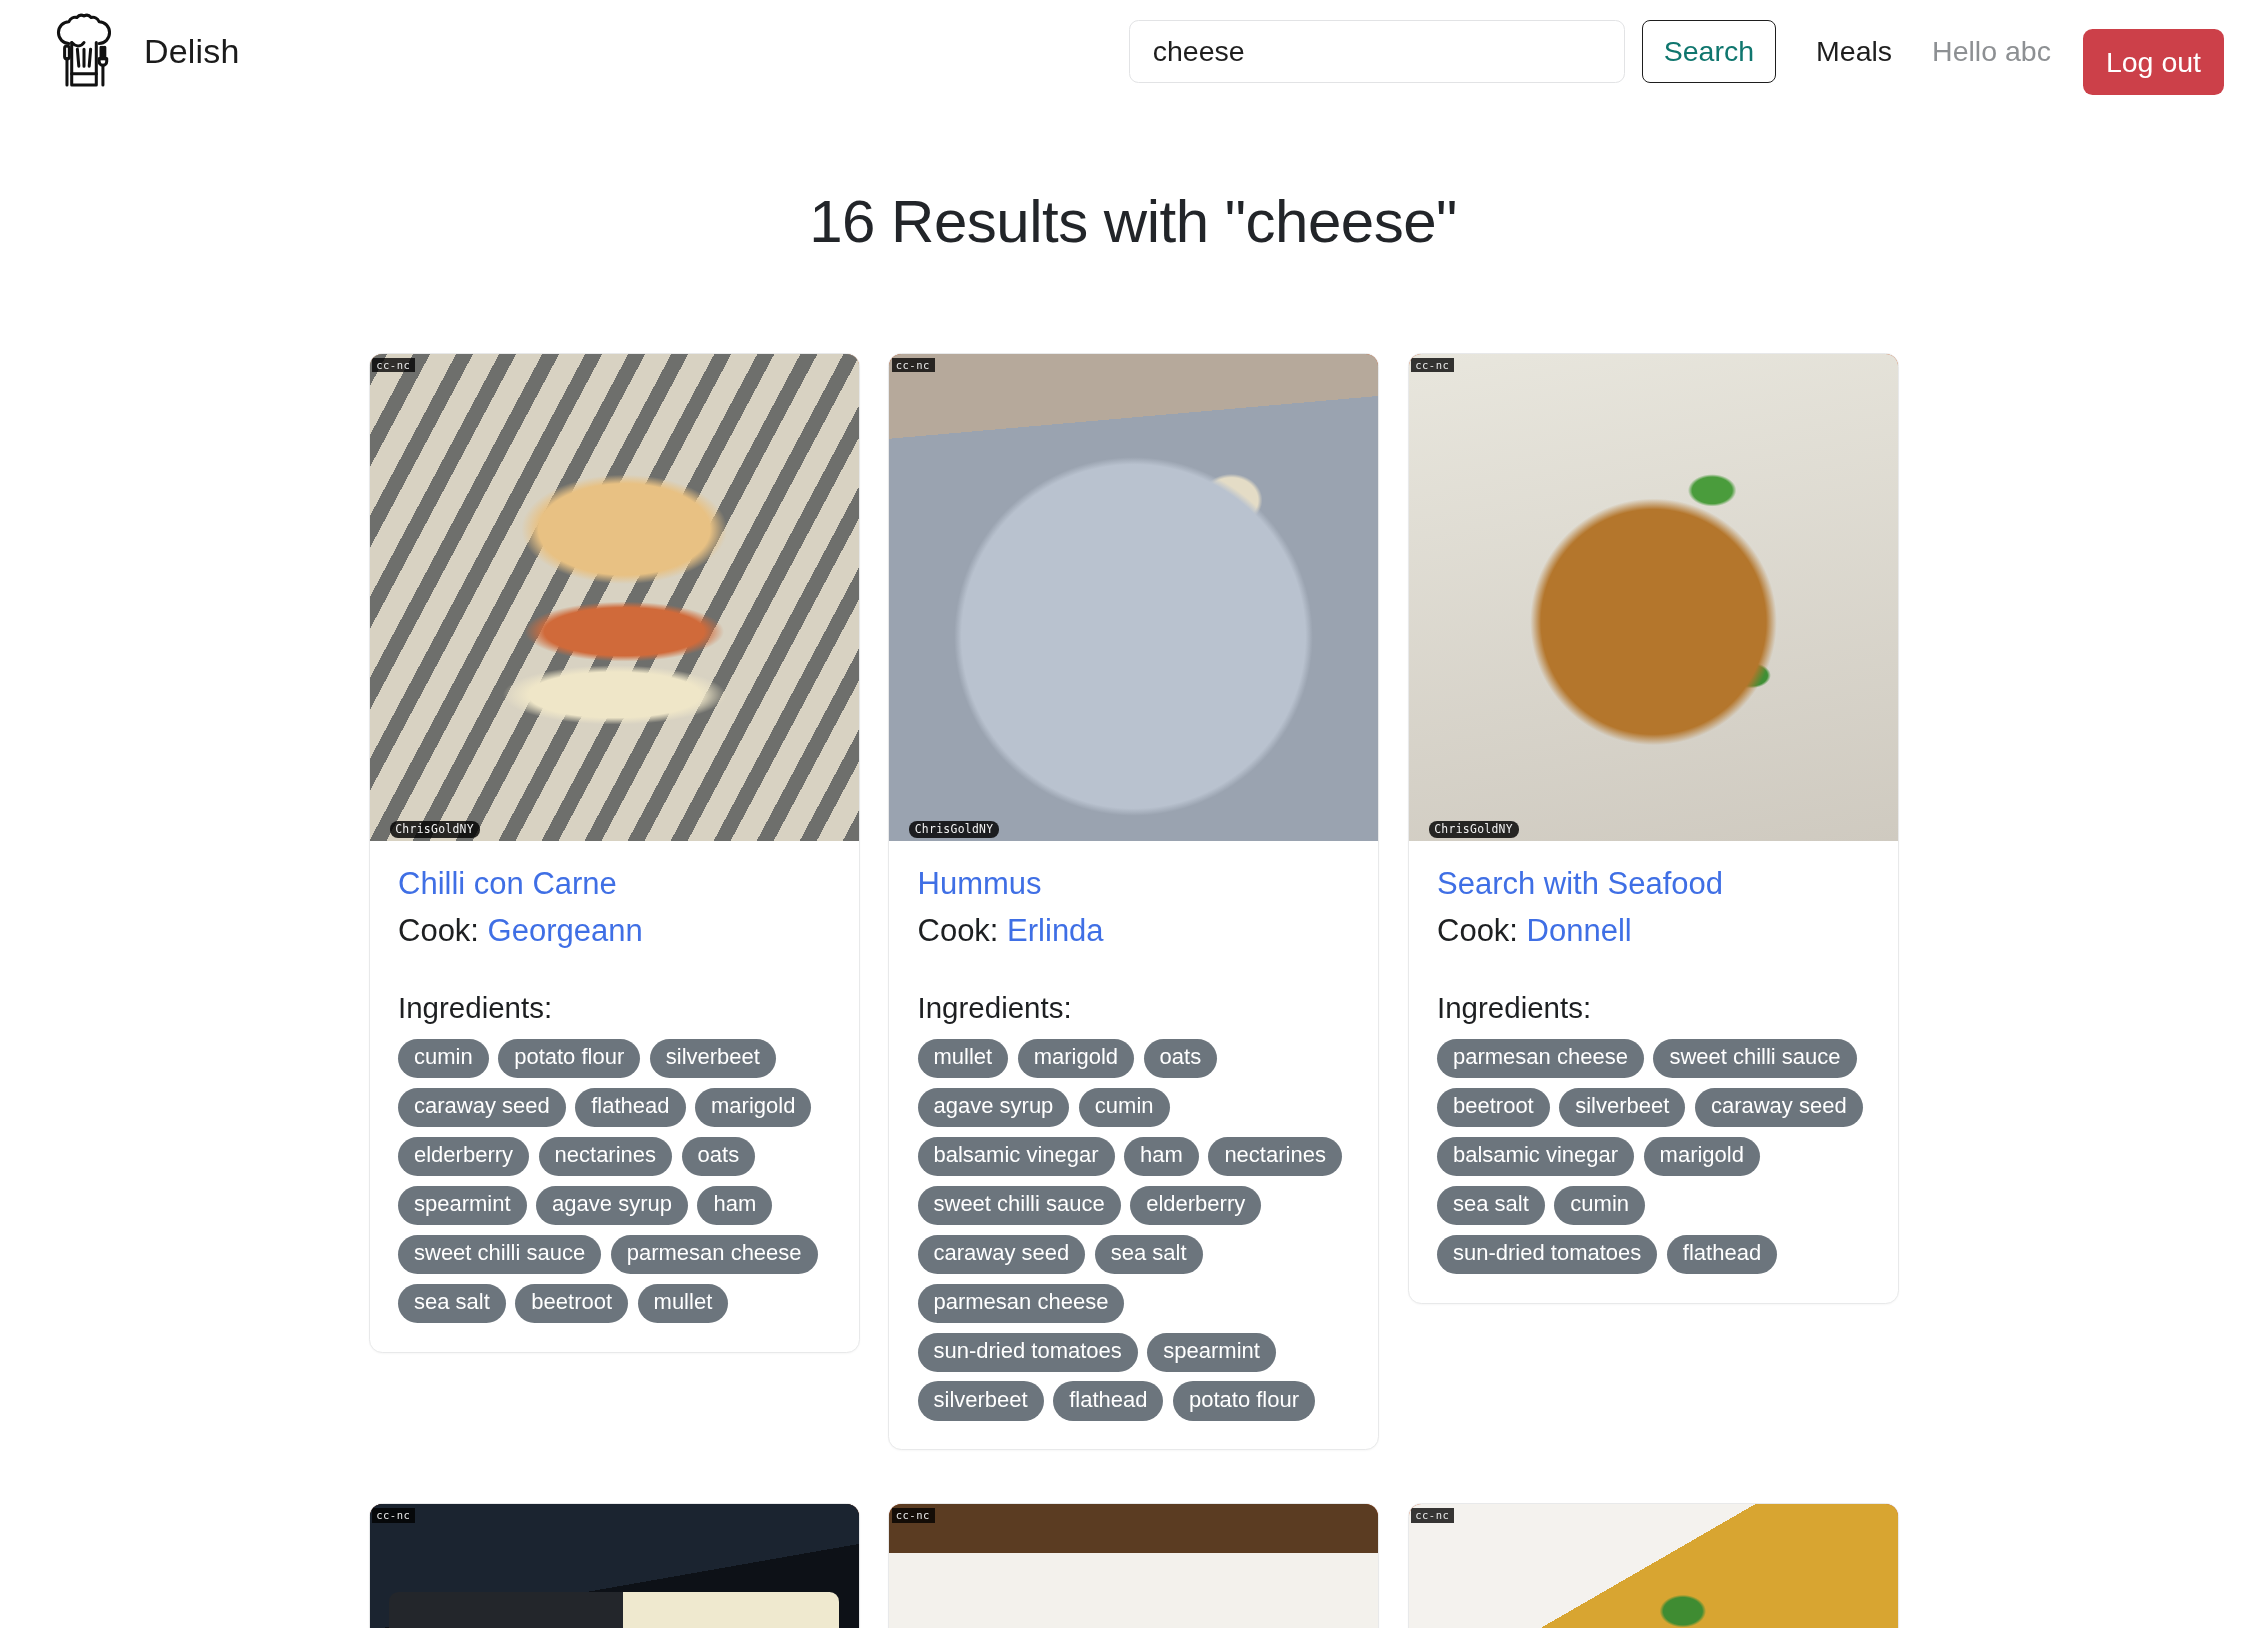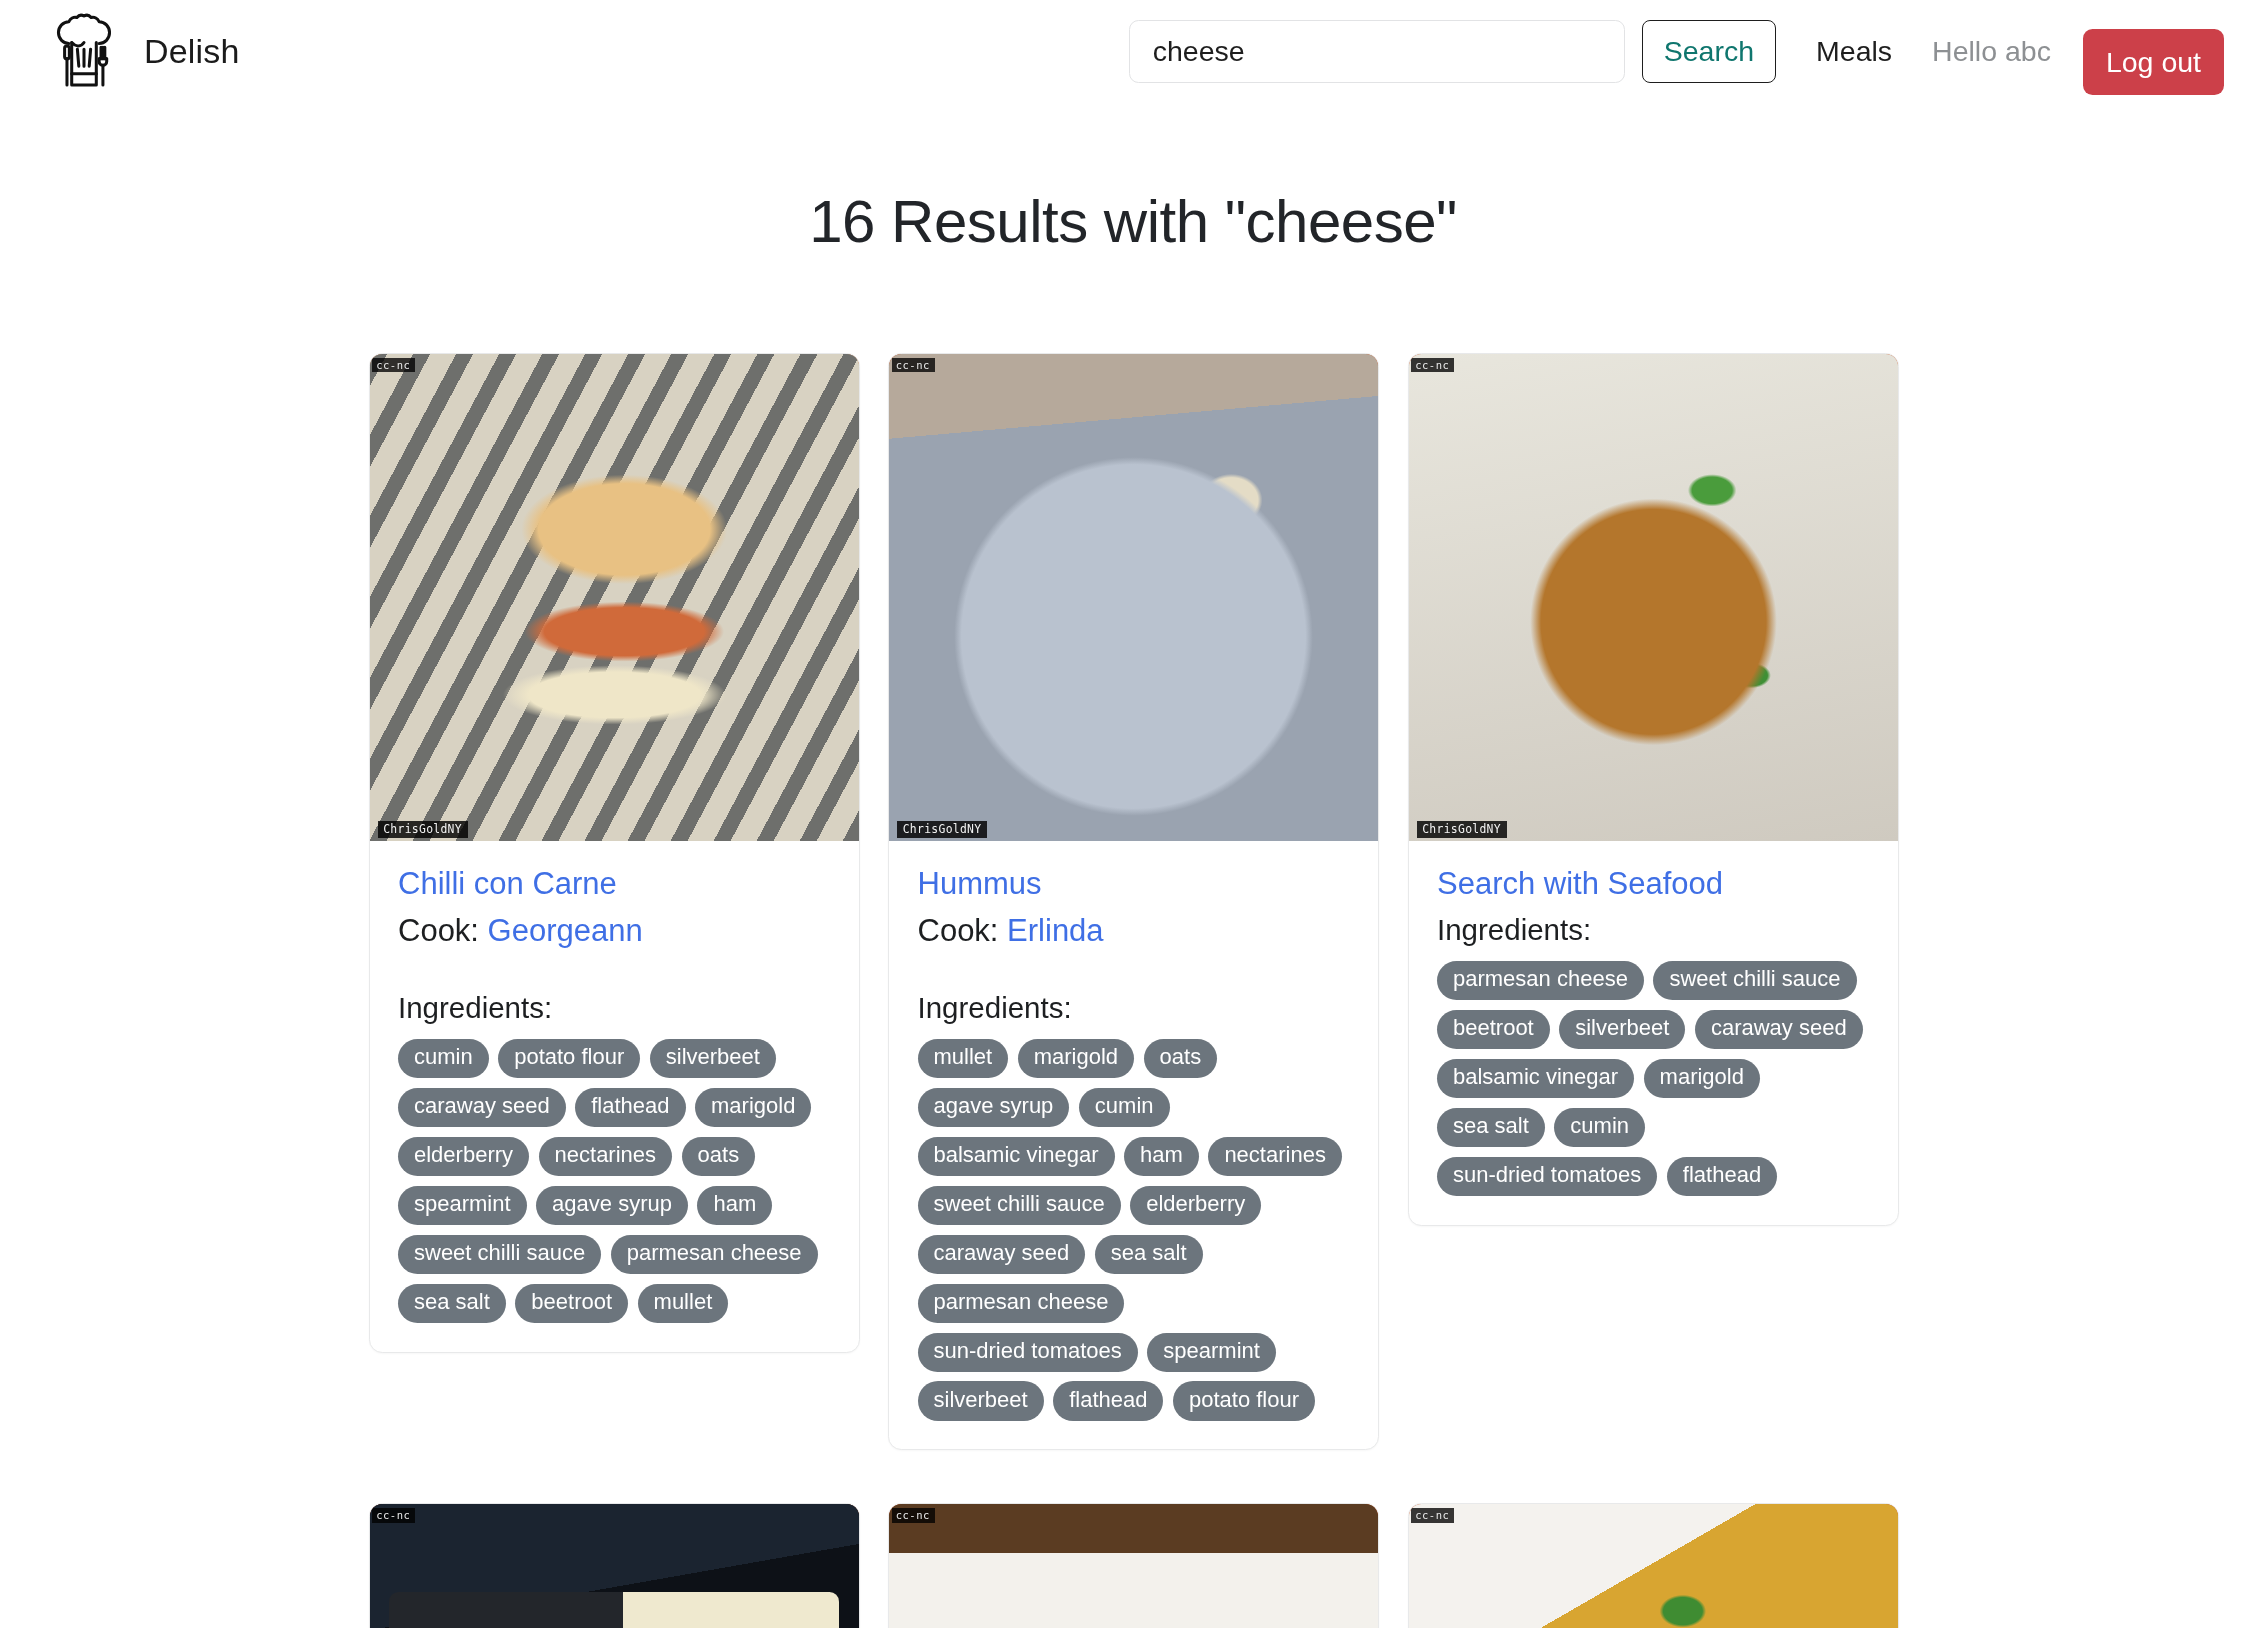--- a/index.html
+++ b/index.html
@@ -134,28 +134,29 @@
     position: absolute; top: 3.8px; left: 2.9px;
     background: rgba(0,0,0,0.78);
     color: #e9e9e9;
     font-family: "DejaVu Sans Mono", monospace;
     font-size: 10.5px;
     letter-spacing: 0.5px;
     padding: 1.9px 4.8px 1.9px 3.8px;
     line-height: 1;
   }
   .wm-author {
-    position: absolute; bottom: 2.9px; left: 8px;
+    position: absolute; bottom: 2.9px; left: 20px;
     background: rgba(0,0,0,0.82);
     color: #f2f2f2;
     font-family: "DejaVu Sans Mono", monospace;
     font-size: 11.4px;
     letter-spacing: 0.3px;
     padding: 2.9px 5.7px;
     line-height: 1;
+    border-radius: 8px;
   }
   .card-body { padding: 25px 28.5px 28.5px 28.5px; }
   .recipe-title {
     display: block;
     font-size: 31px;
     color: #3f6fe5;
     text-decoration: none;
     margin: 0 0 11.4px 0;
     cursor: pointer;
   }
@@ -319,20 +320,21 @@
       </div>
     </div>
     <div class="card">
       <div class="card-media">
         <div class="photo p-risotto"></div>
         <span class="wm-cc">cc-nc</span>
         <span class="wm-author">ChrisGoldNY</span>
       </div>
       <div class="card-body">
         <a class="recipe-title" href="#">Search with Seafood</a>
+        <div class="cook-line"><span>Cook: </span><a class="cook-name" href="#">Donnell</a></div>
         <div class="ing-label">Ingredients:</div>
         <ul class="ing-list">
           <li class="ing-tag">parmesan cheese</li>
           <li class="ing-tag">sweet chilli sauce</li>
           <li class="ing-tag">beetroot</li>
           <li class="ing-tag">silverbeet</li>
           <li class="ing-tag">caraway seed</li>
           <li class="ing-tag">balsamic vinegar</li>
           <li class="ing-tag">marigold</li>
           <li class="ing-tag">sea salt</li>

